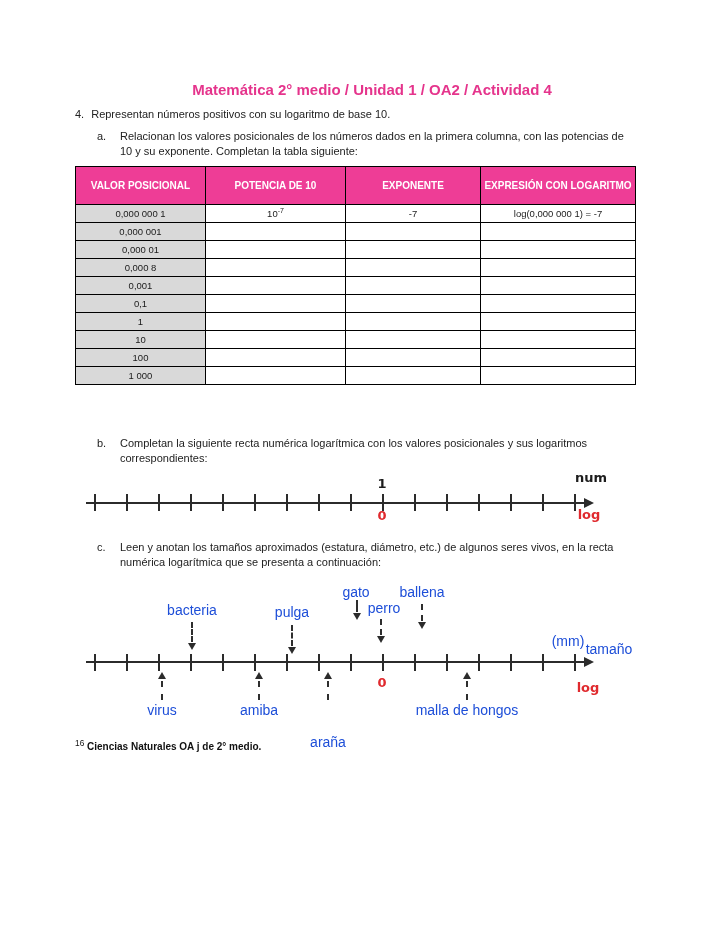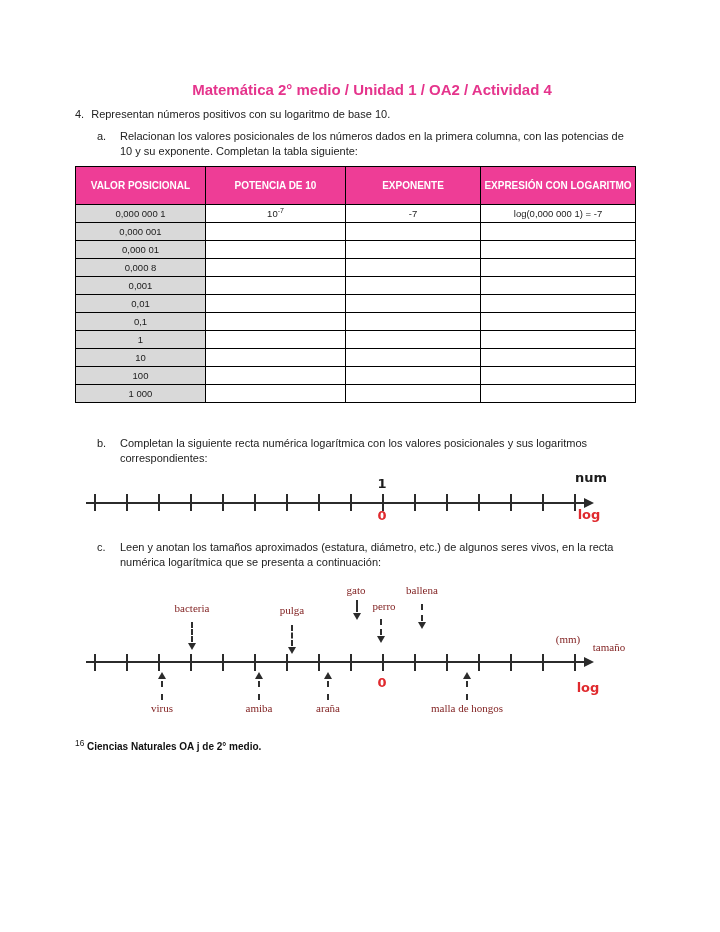--- a/index.html
+++ b/index.html
@@ -27,22 +27,22 @@
 
   
   .hline{position:absolute;height:2px;background:#2b2b2b;}
   .ticks{position:absolute;width:482px;height:17px;
          background-image:repeating-linear-gradient(90deg,#2b2b2b 0,#2b2b2b 2px,transparent 2px,transparent 32px);}
   .ahead{position:absolute;width:0;height:0;border-top:5px solid transparent;
          border-bottom:5px solid transparent;border-left:10px solid #2b2b2b;}
   .nlv{position:absolute;transform:translateX(-50%);font-family:"DejaVu Sans",sans-serif;
        font-size:13px;font-weight:bold;color:#1d1d1d;white-space:nowrap;}
   .red{color:#E02A2E;}
-  .org{position:absolute;transform:translateX(-50%);font-family:Liberation Serif, serif;
-       font-size:11px;color:#7f1d1d;white-space:nowrap;}
+  .org{position:absolute;transform:translateX(-50%);font-family:Liberation Sans, sans-serif;
+       font-size:14px;color:#1d4ed8;white-space:nowrap;}
   .dar{position:absolute;width:0;border-left:2px dashed #2e2e2e;transform:translateX(-50%);}
   .tip-dn{position:absolute;width:0;height:0;border-left:4px solid transparent;
           border-right:4px solid transparent;border-top:7px solid #2b2b2b;transform:translateX(-50%);}
   .tip-up{position:absolute;width:0;height:0;border-left:4px solid transparent;
           border-right:4px solid transparent;border-bottom:7px solid #2b2b2b;transform:translateX(-50%);}
 
   .footnote{position:absolute;top:738px;left:75px;font-size:10px;color:#111;}
   .footnote b{font-weight:bold;}
   .footer{position:absolute;top:857px;left:332px;display:flex;align-items:center;
           gap:18px;font-size:9px;letter-spacing:2px;color:#9b9b9b;}
@@ -97,26 +97,20 @@
         <td></td>
       </tr>
       <tr>
         <td class="c-val">0,000 8</td>
         <td><span></span><sup></sup></td>
         <td></td>
         <td></td>
       </tr>
       <tr>
         <td class="c-val">0,001</td>
-        <td><span></span><sup></sup></td>
-        <td></td>
-        <td></td>
-      </tr>
-      <tr>
-        <td class="c-val">0,01</td>
         <td><span></span><sup></sup></td>
         <td></td>
         <td></td>
       </tr>
       <tr>
         <td class="c-val">0,1</td>
         <td><span></span><sup></sup></td>
         <td></td>
         <td></td>
       </tr>
@@ -194,21 +188,21 @@
     <div class="dar" style="left:162px;top:681px;height:19px;"></div>
     <div class="tip-up" style="left:259px;top:672px;"></div>
     <div class="dar" style="left:259px;top:681px;height:19px;"></div>
     <div class="tip-up" style="left:328px;top:672px;"></div>
     <div class="dar" style="left:328px;top:681px;height:19px;"></div>
     <div class="tip-up" style="left:467px;top:672px;"></div>
     <div class="dar" style="left:467px;top:681px;height:19px;"></div>
 
     <span class="org" style="left:162px;top:702px;">virus</span>
     <span class="org" style="left:259px;top:702px;">amiba</span>
-    <span class="org" style="left:328px;top:702px;">araña</span>
+    <span class="org" style="left:328px;top:734px;">araña</span>
     <span class="org" style="left:467px;top:702px;">malla de hongos</span>
   </div>
 
   <div class="footnote">
     <sup>16</sup>
     <b>Ciencias Naturales OA j de 2° medio.</b>
   </div>
 
 
 </div>

